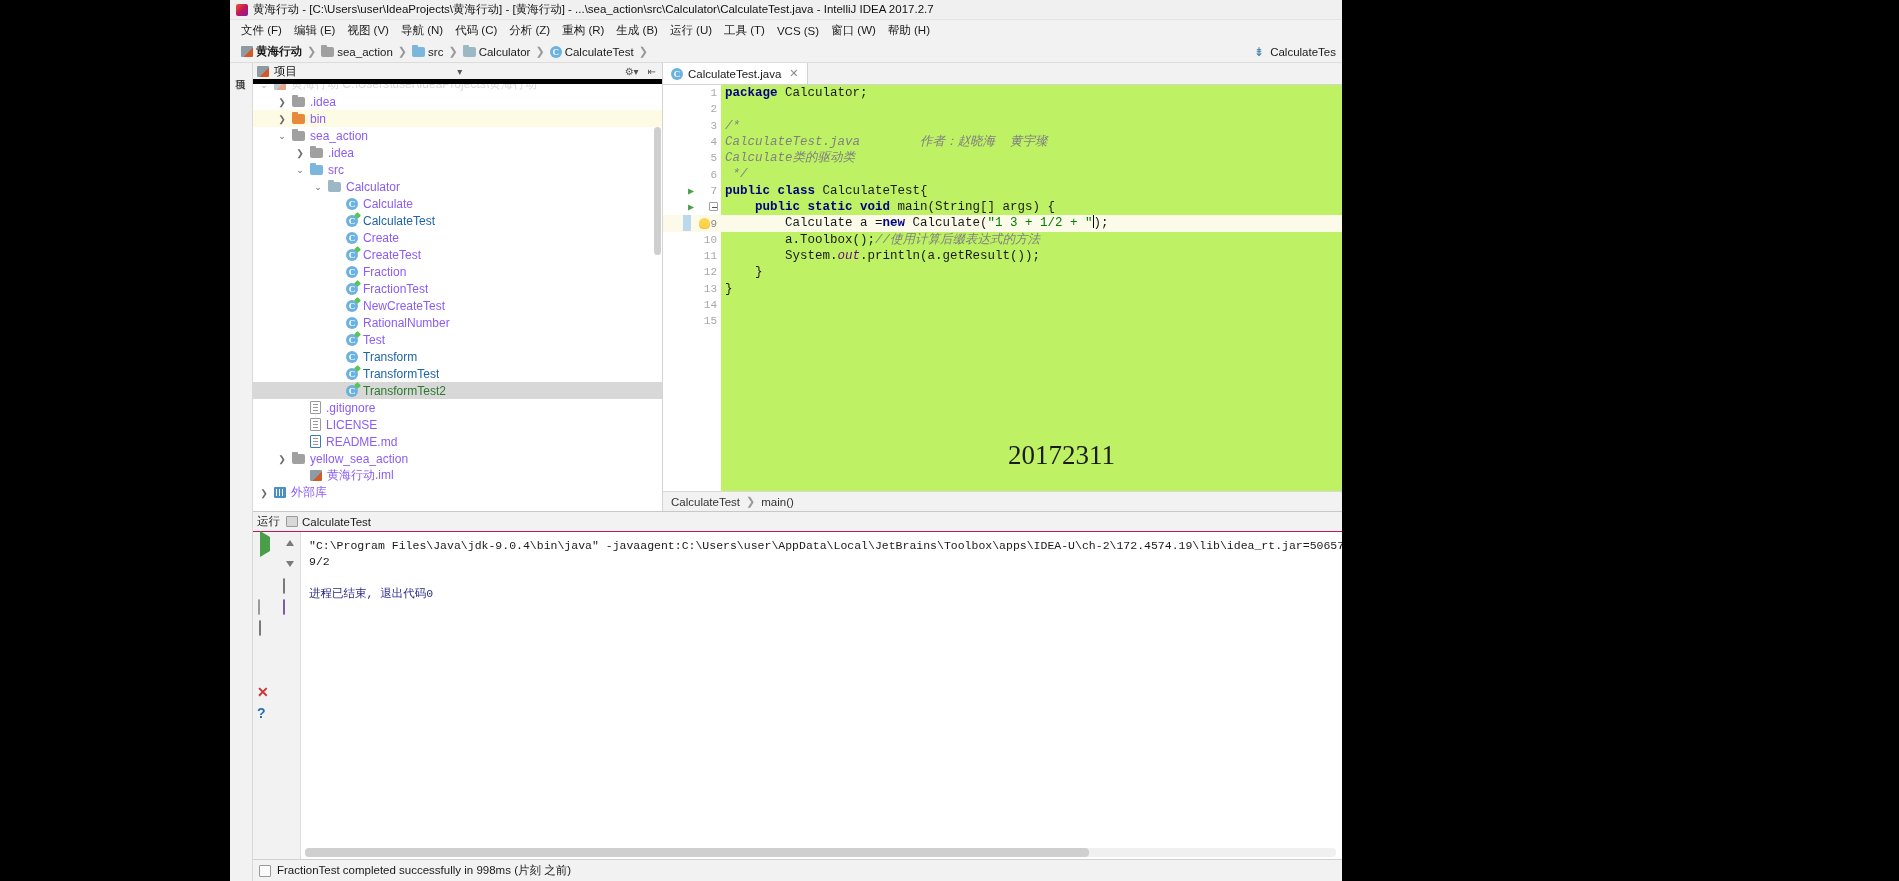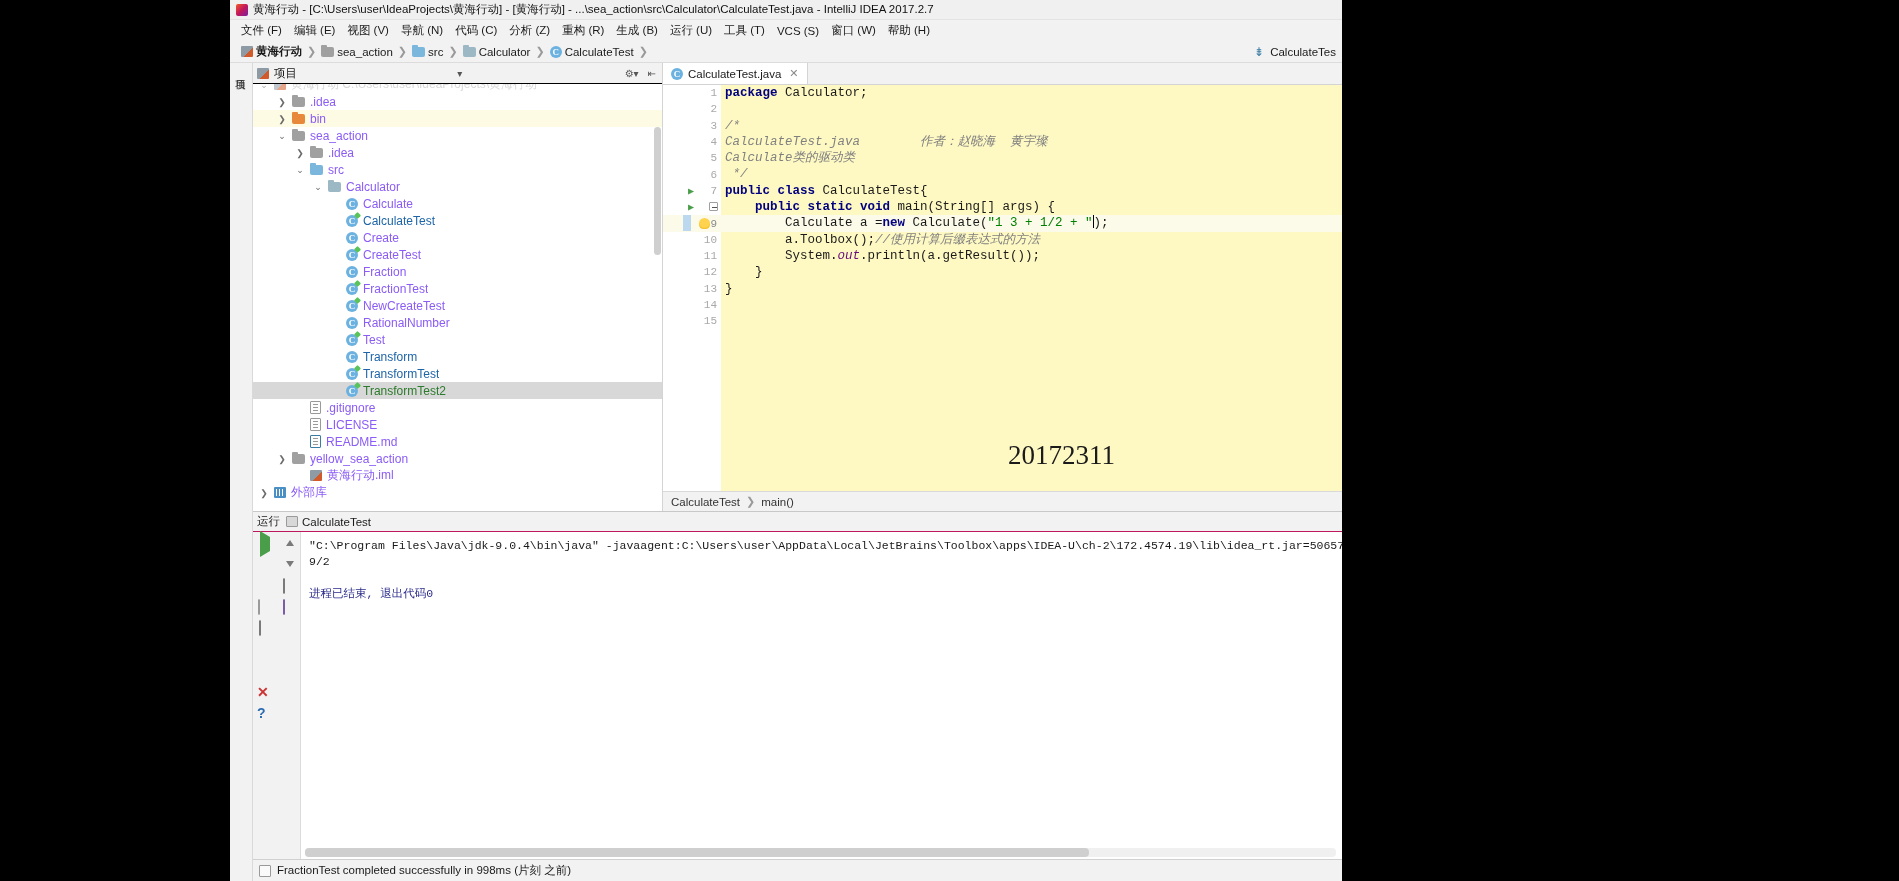--- a/index.html
+++ b/index.html
@@ -132,21 +132,21 @@
 
   .center-col { flex: 1 1 auto; display: flex; flex-direction: column; min-width: 0; }
   .upper-row { flex: 0 0 auto; display: flex; height: 448px; min-height: 0; }
 
   
   .project-panel {
     width: 410px; background: #fff; border-right: 1px solid #d4d4d4;
     display: flex; flex-direction: column; flex: 0 0 auto; min-width: 0;
   }
   .pp-header {
-    height: 21px; background: #f2f2f2; border-bottom: 1px solid #000000;
+    height: 21px; background: #f2f2f2; border-bottom: 5px solid #000000;
     display: flex; align-items: center; padding: 0 4px; gap: 5px; flex: 0 0 auto;
   }
   .pp-title { font-size: 11.5px; }
   .pp-header .spacer { flex: 1 1 auto; }
   .hdr-btn { font-size: 10px; color: #555; padding: 0 2px; cursor: default; }
   .pp-tree { flex: 1 1 auto; overflow: hidden; position: relative; background:#fff; }
   .trow {
     height: 17px; display: flex; align-items: center; gap: 5px;
     font-size: 12px; white-space: nowrap; padding-right: 4px;
   }
@@ -178,21 +178,21 @@
     width: 58px; background: #fff; border-right: 0; flex: 0 0 auto;
     position: relative; font-family: "Liberation Mono", monospace;
   }
   .gline {
     height: 16.3px; display: flex; align-items: center; justify-content: flex-end;
     padding-right: 4px; font-size: 11px; color: #a9a9a9;
   }
   .gline.cur { color: #8a8a8a; background: #fcfae8; }
   .run-mark { position: absolute; left: 22px; width: 12px; text-align: center; color: #4a9e4a; font-size: 10px; }
   .code-area {
-    flex: 1 1 auto; position: relative; background: #fef9c3;
+    flex: 1 1 auto; position: relative; background: #bef264;
     font-family: "Liberation Mono", monospace; font-size: 12.5px; min-width: 0;
     overflow: hidden;
   }
   .cline { height: 16.3px; line-height: 16.3px; white-space: pre; padding-left: 4px; }
   .cline.cur { background: #fcfae8; }
   .kw { color: #000080; font-weight: bold; }
   .cm { color: #808080; font-style: italic; }
   .str { color: #008000; }
   .fld { color: #660e7a; font-style: italic; }
   .caret {

